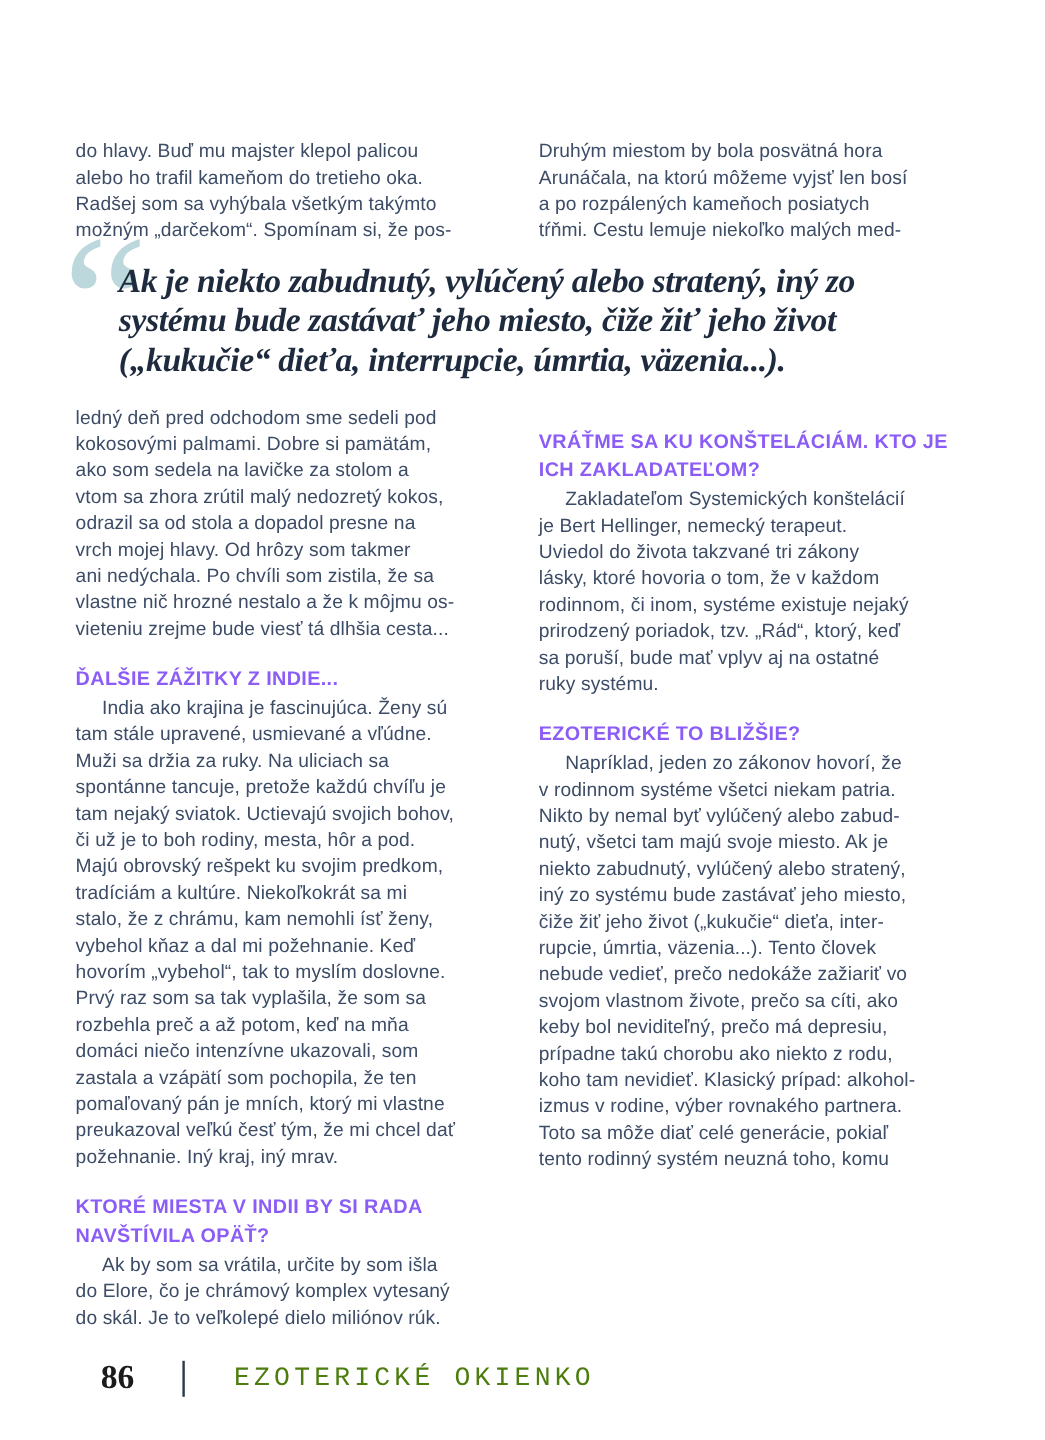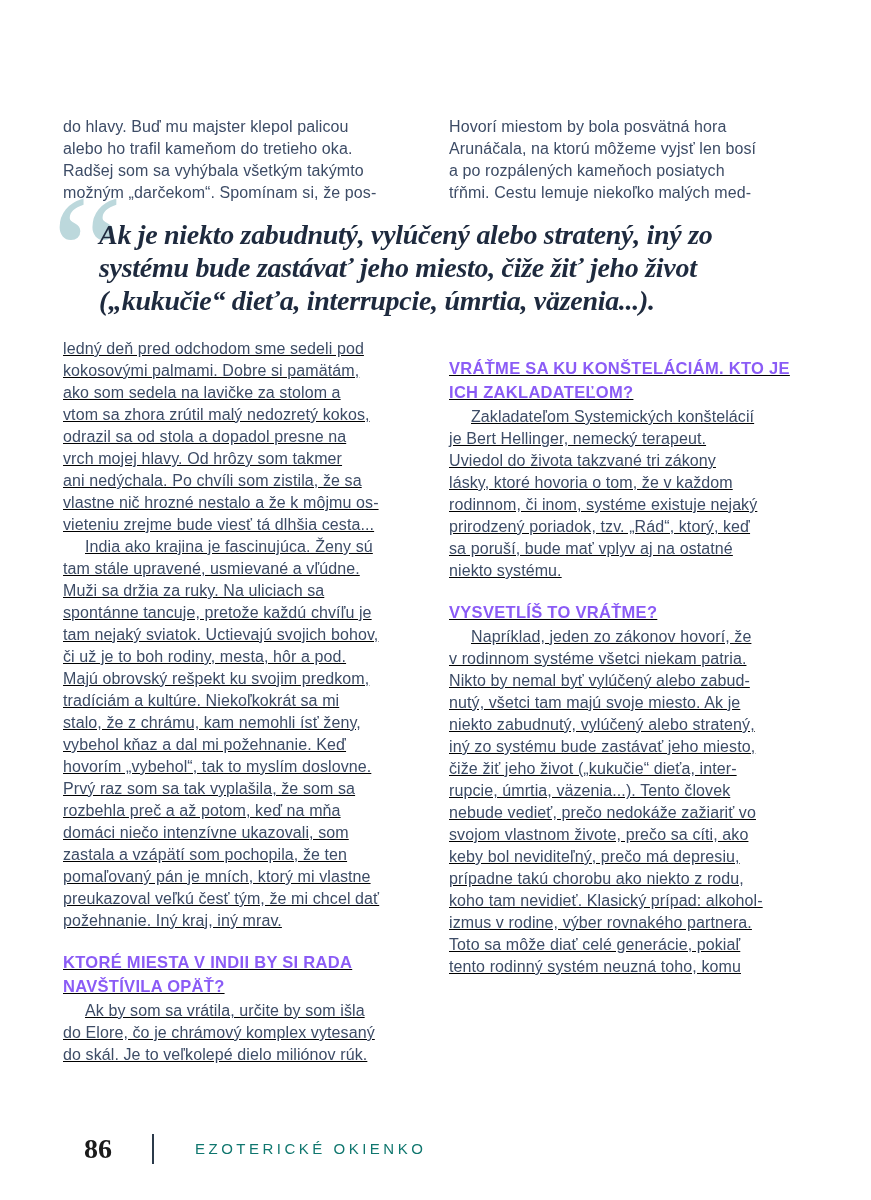--- a/index.html
+++ b/index.html
@@ -11,21 +11,21 @@
     font-family:"Liberation Sans",sans-serif;
     border-radius:29px;
   }
   
   .cols{
     position:absolute;left:63px;width:758px;
     display:grid;grid-template-columns:376px 372px;column-gap:10px;
   }
   .top-cols{top:116px;}
   .main-cols{top:338px;}
-  .col{display:block;text-decoration:underline;}
+  .col{display:block;}
   p.body-text{
     margin:0;
     font-size:16px;line-height:22px;
     color:#3d4c66;
     letter-spacing:0.1px;
     white-space:pre-line;
   }
   p.indent{text-indent:22px;}
   h3.sub-head{
     margin:18px 0 2px 0;
@@ -66,37 +66,37 @@
     font-family:"Liberation Serif",serif;
     font-weight:bold;
     font-size:28px;color:#1b1b1b;
     line-height:34px;
   }
   .footer-divider{
     width:2px;height:30px;background:#2b3a4a;
     margin:0 14px 0 13px;
   }
   .section-title{
-    font-family:Liberation Sans, sans-serif;
-    font-size:15px;color:#0f766e;
+    font-family:Liberation Mono, monospace;
+    font-size:22px;color:#4d7c0f;
     letter-spacing:3.5px;
     line-height:34px;
   }
 </style>
 </head>
 <body>
 
 <div class="page">
 
   <section class="cols top-cols">
     <p class="body-text">do hlavy. Buď mu majster klepol palicou
 alebo ho trafil kameňom do tretieho oka.
 Radšej som sa vyhýbala všetkým takýmto
 možným „darčekom“. Spomínam si, že pos-</p>
-    <p class="body-text">Hovorí miestom by bola posvätná hora
+    <p class="body-text">Druhým miestom by bola posvätná hora
 Arunáčala, na ktorú môžeme vyjsť len bosí
 a po rozpálených kameňoch posiatych
 tŕňmi. Cestu lemuje niekoľko malých med-</p>
   </section>
 
   <section class="pullquote">
     <span class="qmark">“</span>
     <p class="qtext">Ak je niekto zabudnutý, vylúčený alebo stratený, iný zo
 systému bude zastávať jeho miesto, čiže žiť jeho život
 („kukučie“ dieťa, interrupcie, úmrtia, väzenia...).</p>
@@ -107,20 +107,21 @@
     <div class="col">
       <p class="body-text">ledný deň pred odchodom sme sedeli pod
 kokosovými palmami. Dobre si pamätám,
 ako som sedela na lavičke za stolom a
 vtom sa zhora zrútil malý nedozretý kokos,
 odrazil sa od stola a dopadol presne na
 vrch mojej hlavy. Od hrôzy som takmer
 ani nedýchala. Po chvíli som zistila, že sa
 vlastne nič hrozné nestalo a že k môjmu os-
 vieteniu zrejme bude viesť tá dlhšia cesta...</p>
+      <h3 class="sub-head">ĎALŠIE ZÁŽITKY Z INDIE...</h3>
       <p class="body-text indent">India ako krajina je fascinujúca. Ženy sú
 tam stále upravené, usmievané a vľúdne.
 Muži sa držia za ruky. Na uliciach sa
 spontánne tancuje, pretože každú chvíľu je
 tam nejaký sviatok. Uctievajú svojich bohov,
 či už je to boh rodiny, mesta, hôr a pod.
 Majú obrovský rešpekt ku svojim predkom,
 tradíciám a kultúre. Niekoľkokrát sa mi
 stalo, že z chrámu, kam nemohli ísť ženy,
 vybehol kňaz a dal mi požehnanie. Keď
@@ -142,22 +143,22 @@
     <div class="col">
       <h3 class="sub-head">VRÁŤME SA KU KONŠTELÁCIÁM. KTO JE
 ICH ZAKLADATEĽOM?</h3>
       <p class="body-text indent">Zakladateľom Systemických  konštelácií
 je Bert Hellinger, nemecký terapeut.
 Uviedol do života takzvané tri zákony
 lásky, ktoré hovoria o tom, že v každom
 rodinnom, či inom, systéme existuje nejaký
 prirodzený poriadok, tzv. „Rád“, ktorý, keď
 sa poruší, bude mať vplyv aj na ostatné
-niekto systému.</p>
-      <h3 class="sub-head">VYSVETLÍŠ TO VRÁŤME?</h3>
+ruky systému.</p>
+      <h3 class="sub-head">EZOTERICKÉ TO BLIŽŠIE?</h3>
       <p class="body-text indent">Napríklad, jeden zo zákonov hovorí, že
 v rodinnom systéme všetci niekam patria.
 Nikto by nemal byť vylúčený alebo zabud-
 nutý, všetci tam majú svoje miesto. Ak je
 niekto zabudnutý, vylúčený alebo stratený,
 iný zo systému bude zastávať jeho miesto,
 čiže žiť jeho život („kukučie“ dieťa, inter-
 rupcie, úmrtia, väzenia...). Tento človek
 nebude vedieť, prečo nedokáže zažiariť vo
 svojom vlastnom živote, prečo sa cíti, ako

